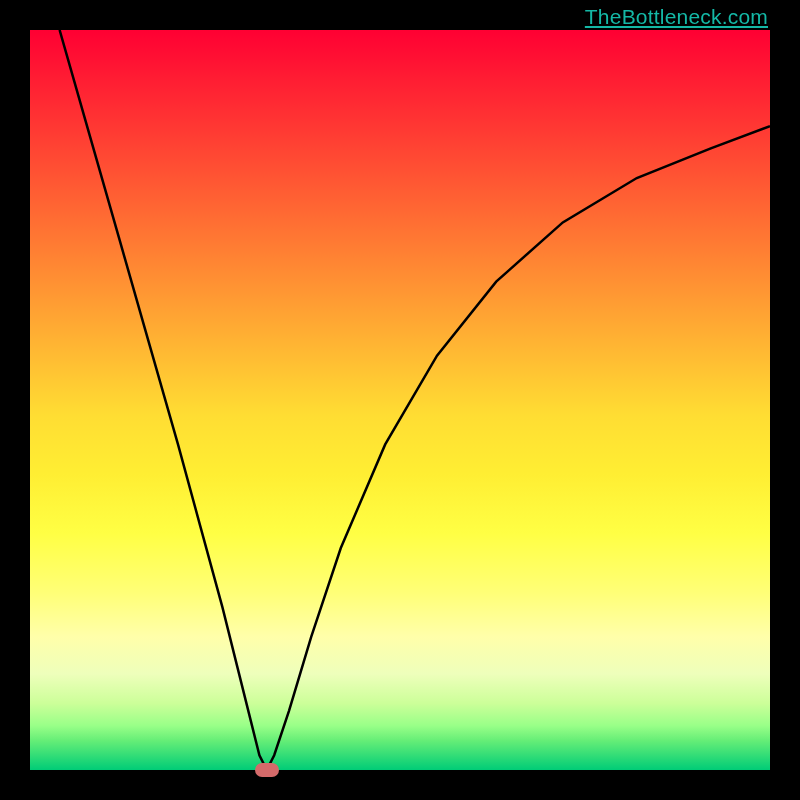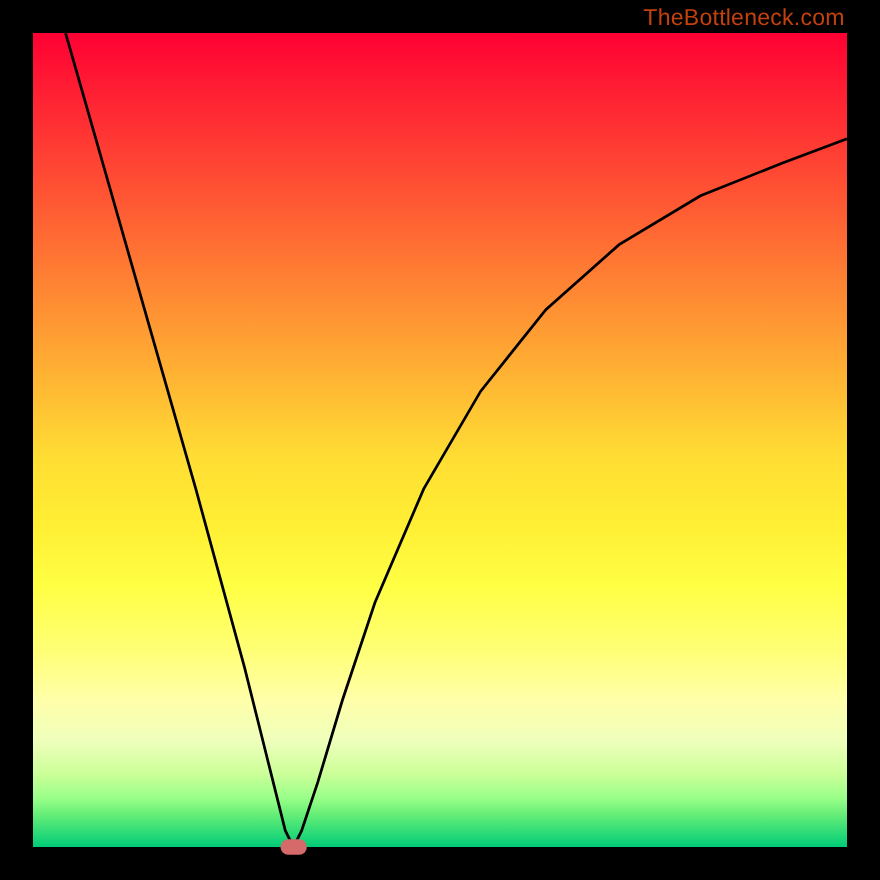--- a/index.html
+++ b/index.html
@@ -42,24 +42,25 @@
       #99ff88 94%,
       #66ee77 96%,
       #33dd77 98%,
       #00cc77 100%
     );
   }
   .watermark {
     position: absolute;
     top: 5px;
     right: 32px;
-    color: #c2410c;
+    color: #14b8a6;
     font-size: 21px;
     font-weight: normal;
     letter-spacing: 0.2px;
+    text-decoration: underline;
   }
   svg.curve {
     position: absolute;
     top: 0;
     left: 0;
     width: 740px;
     height: 740px;
   }
   .curve path {
     stroke: #000;

